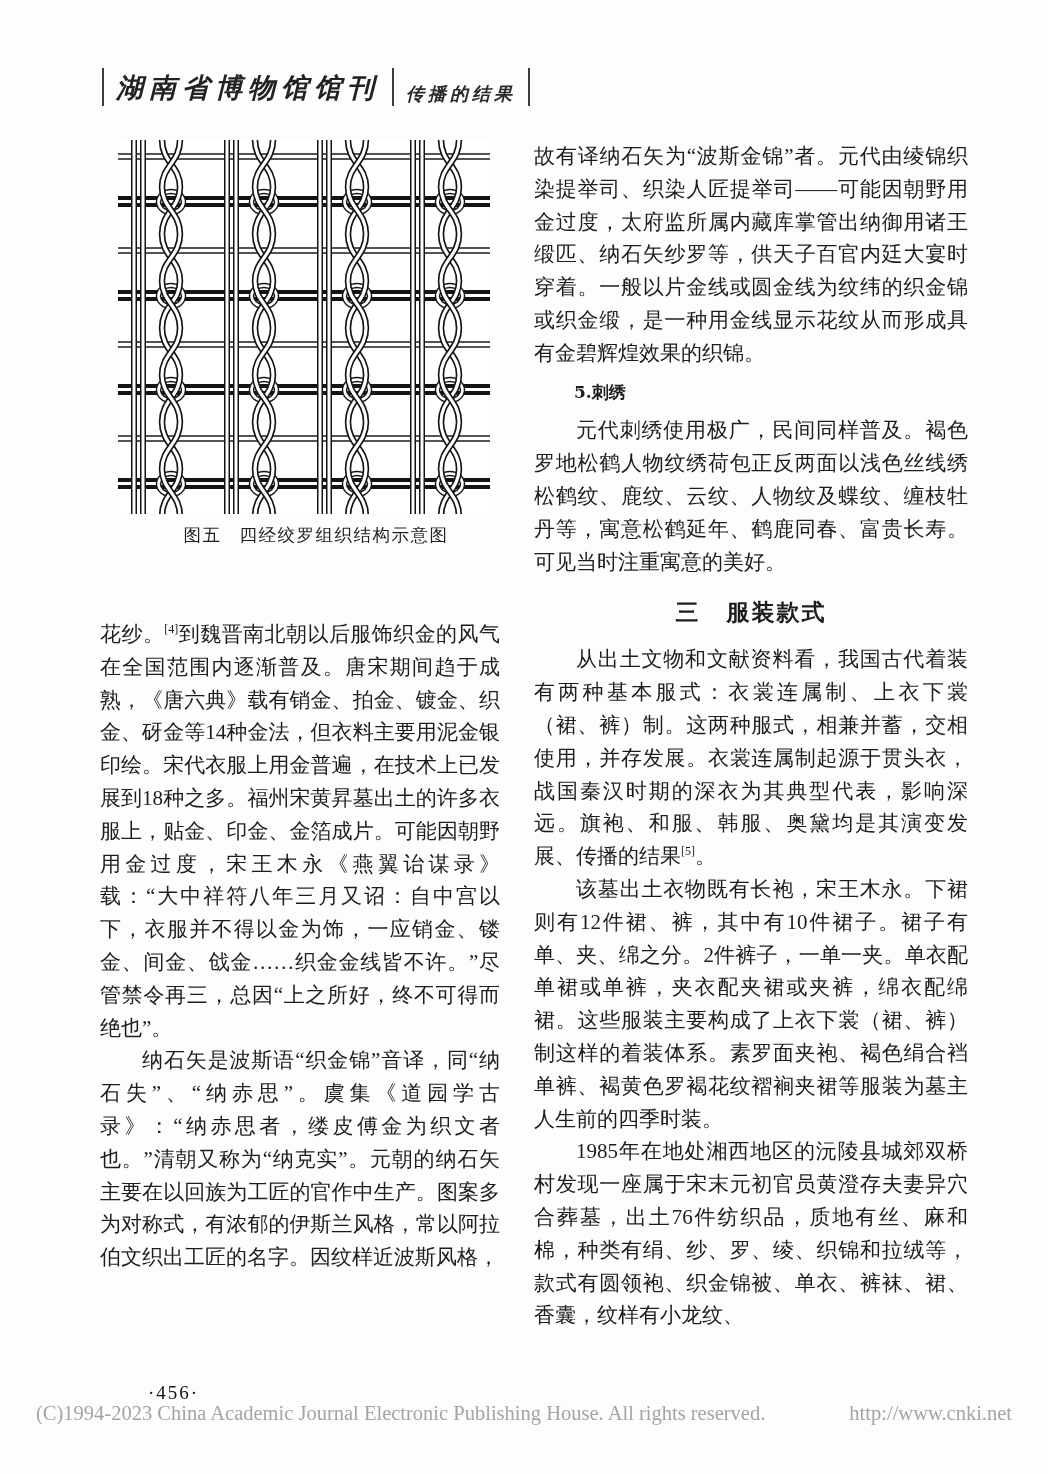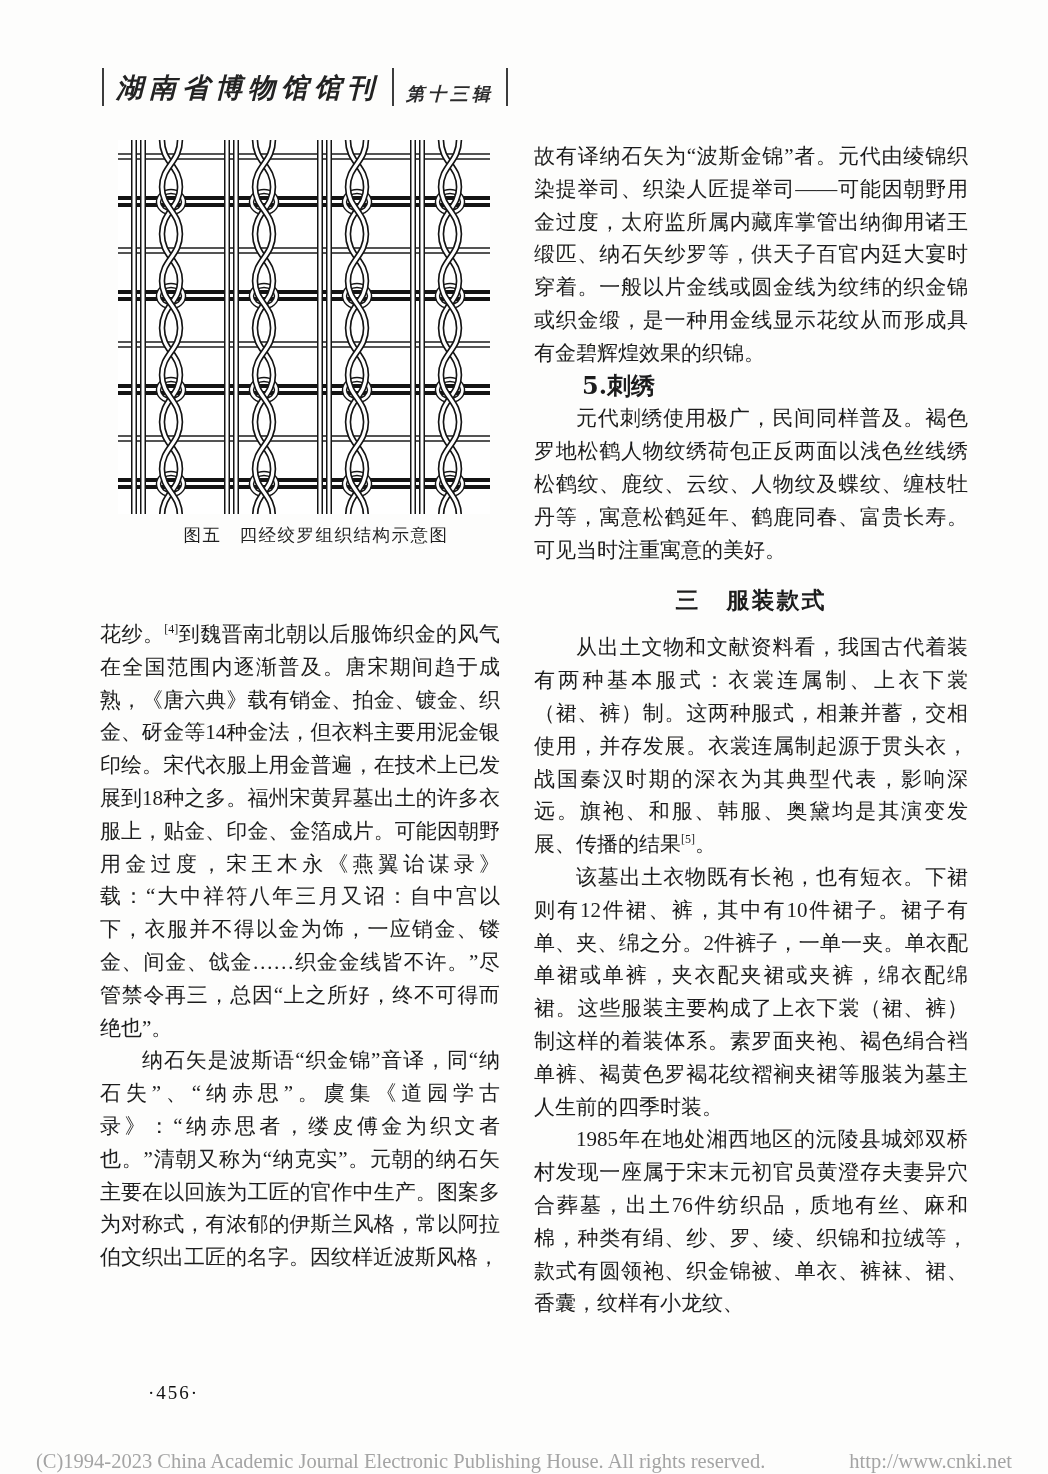--- a/index.html
+++ b/index.html
@@ -43,53 +43,53 @@
   .figure-block{margin:0 0 70px 0;width:400px;}
   .weave-figure{display:block;margin:0 0 0 18px;background:#fff;}
   .figure-caption{
     display:block;text-align:center;
     font-size:17.5px;letter-spacing:1.5px;color:#1f1f1f;
     margin-top:8px;line-height:26px;
   }
   .cap-label{margin-right:18px;padding-left:32px;}
   
   .h-sub{
-    margin:0;font-size:24px;line-height:32.8px;
+    margin:6px;font-size:17px;line-height:32.8px;
     font-weight:700;text-indent:2em;
     font-family:"DejaVu Serif","Liberation Serif",serif;
   }
   .h-section{
     margin:15px 0 12px 0;
     font-size:23px;line-height:38px;
     font-weight:700;text-align:center;text-indent:0;
     font-family:"DejaVu Sans","Liberation Sans",sans-serif;
     letter-spacing:2px;
   }
   .h-section .sec-no{margin-right:26px;}
   
   .page-number{
     position:absolute;left:103px;top:1382px;
     font-size:19px;letter-spacing:2px;color:#111;padding-left:45px;
   }
   .cnki-footer{
     position:absolute;left:36px;top:1402px;width:976px;
     display:flex;justify-content:space-between;align-items:baseline;
-    color:#a4a4a4;font-size:20.5px;margin-top:48px;
+    color:#a4a4a4;font-size:20.5px;
   }
 </style>
 </head>
 <body>
 
 <div class="page">
 
   <div class="journal-header">
     <div class="hdr-bar"></div>
     <span class="journal-title">湖南省博物馆馆刊</span>
     <div class="hdr-bar"></div>
-    <span class="journal-issue">第十三辑</span>
+    <span class="journal-issue">传播的结果</span>
     <div class="hdr-bar"></div>
   </div>
 
   <div class="columns">
 
     <div class="col col-left">
 
       <div class="figure-block">
         <svg class="weave-figure" width="372" height="374" viewBox="0 0 372 374" xmlns="http://www.w3.org/2000/svg">
           <defs>
@@ -134,21 +134,21 @@
       <p class="body-p">故有译纳石矢为“波斯金锦”者。元代由绫锦织染提举司、织染人匠提举司——可能因朝野用金过度，太府监所属内藏库掌管出纳御用诸王缎匹、纳石矢纱罗等，供天子百官内廷大宴时穿着。一般以片金线或圆金线为纹纬的织金锦或织金缎，是一种用金线显示花纹从而形成具有金碧辉煌效果的织锦。</p>
 
       <h4 class="h-sub">5.刺绣</h4>
 
       <p class="body-p indent">元代刺绣使用极广，民间同样普及。褐色罗地松鹤人物纹绣荷包正反两面以浅色丝线绣松鹤纹、鹿纹、云纹、人物纹及蝶纹、缠枝牡丹等，寓意松鹤延年、鹤鹿同春、富贵长寿。可见当时注重寓意的美好。</p>
 
       <h3 class="h-section"><span class="sec-no">三</span><span>服装款式</span></h3>
 
       <p class="body-p indent"><span>从出土文物和文献资料看，我国古代着装有两种基本服式：衣裳连属制、上衣下裳（裙、裤）制。这两种服式，相兼并蓄，交相使用，并存发展。衣裳连属制起源于贯头衣，战国秦汉时期的深衣为其典型代表，影响深远。旗袍、和服、韩服、奥黛均是其演变发展、传播的结果</span><sup>[5]</sup><span>。</span></p>
 
-      <p class="body-p indent">该墓出土衣物既有长袍，也有短衣。下裙则有12件裙、裤，其中有10件裙子。裙子有单、夹、绵之分。2件裤子，一单一夹。单衣配单裙或单裤，夹衣配夹裙或夹裤，绵衣配绵裙。这些服装主要构成了上衣下裳（裙、裤）制这样的着装体系。素罗面夹袍、褐色绢合裆单裤、褐黄色罗褐花纹褶裥夹裙等服装为墓主人生前的四季时装。</p>
+      <p class="body-p indent">该墓出土衣物既有长袍，宋王木永。下裙则有12件裙、裤，其中有10件裙子。裙子有单、夹、绵之分。2件裤子，一单一夹。单衣配单裙或单裤，夹衣配夹裙或夹裤，绵衣配绵裙。这些服装主要构成了上衣下裳（裙、裤）制这样的着装体系。素罗面夹袍、褐色绢合裆单裤、褐黄色罗褐花纹褶裥夹裙等服装为墓主人生前的四季时装。</p>
 
       <p class="body-p indent">1985年在地处湘西地区的沅陵县城郊双桥村发现一座属于宋末元初官员黄澄存夫妻异穴合葬墓，出土76件纺织品，质地有丝、麻和棉，种类有绢、纱、罗、绫、织锦和拉绒等，款式有圆领袍、织金锦被、单衣、裤袜、裙、香囊，纹样有小龙纹、</p>
     </div>
   </div>
 
   <div class="page-number">·456·</div>
   <div class="cnki-footer">
     <span>(C)1994-2023 China Academic Journal Electronic Publishing House. All rights reserved.</span>
     <span>http://www.cnki.net</span>
   </div>

